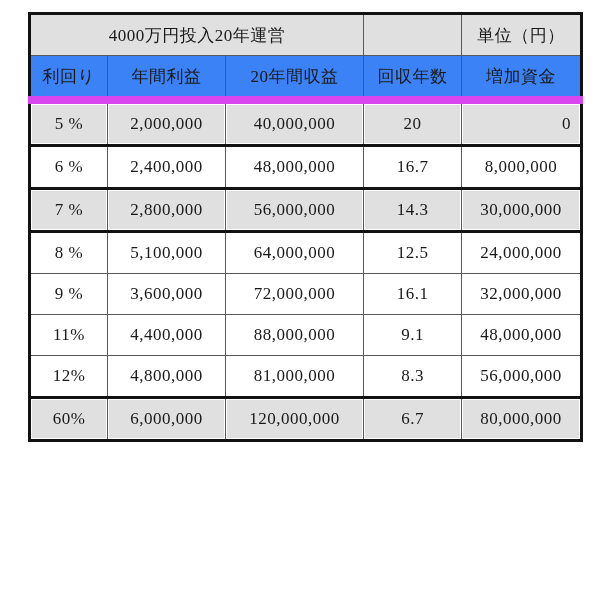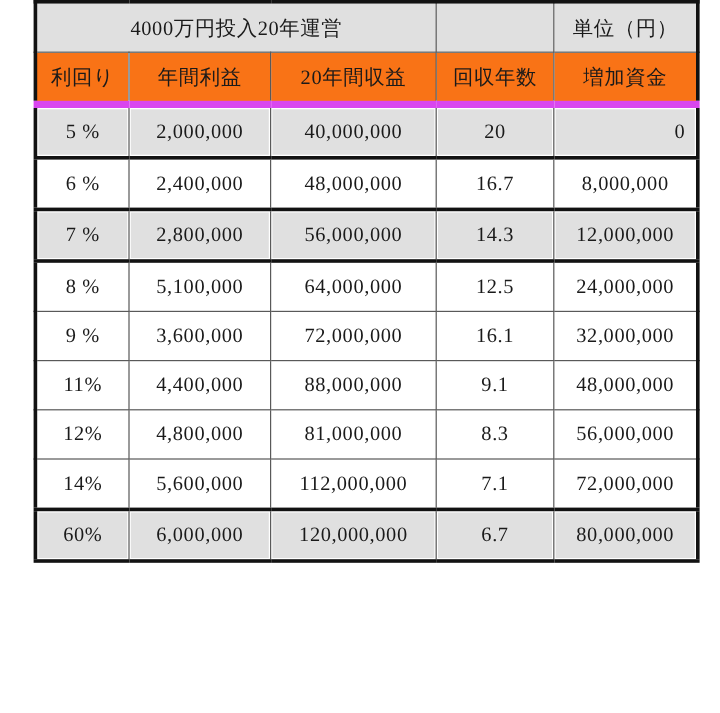--- a/index.html
+++ b/index.html
@@ -3,41 +3,41 @@
 <meta charset="utf-8">
 <style>
   html,body{margin:0;padding:0;}
   body{
     width:600px;height:594px;background:#ffffff;
     font-family:"Liberation Serif","DejaVu Serif",serif;
     color:#1a1a1a;
   }
   .sheet{position:relative;width:600px;height:594px;background:#ffffff;overflow:hidden;}
   table.inv{
-    position:absolute;left:28px;top:0;
+    position:absolute;left:28px;top:12px;
     width:552px;border-collapse:collapse;table-layout:fixed;
     border:3px solid #121212;
   }
   col.c1{width:78px;} col.c2{width:118px;} col.c3{width:138px;}
   col.c4{width:98px;} col.c5{width:120px;}
   .inv td,.inv th{
     border:1px solid #595959;
     text-align:center;vertical-align:middle;
     font-size:17px;font-weight:normal;
     height:40px;padding:0 2px;
     letter-spacing:0.5px;
     white-space:nowrap;overflow:hidden;
   }
   tr.title-row td{
     background:#e0e0e0;
     border-bottom:1px solid #595959;
   }
   tr.cols-row th{
-    background:#f97316;
-    border-bottom:6px solid #d946ef;
+    background:#3b82f6;
+    border-bottom:8px solid #d946ef;
     text-align:center;
   }
   tr.data-row td{background:#ffffff;}
   tr.data-row.hl td{
     background:#e0e0e0;
     border-top:3px solid #121212;
     border-bottom:3px solid #121212;
     box-shadow:inset 0 0 0 1px #ffffff;
   }
   td.align-right{text-align:right;padding-right:9px;}
@@ -80,21 +80,21 @@
         <td>2,400,000</td>
         <td>48,000,000</td>
         <td>16.7</td>
         <td>8,000,000</td>
       </tr>
       <tr class="data-row hl">
         <td>7 %</td>
         <td>2,800,000</td>
         <td>56,000,000</td>
         <td>14.3</td>
-        <td>12,000,000</td>
+        <td>30,000,000</td>
       </tr>
       <tr class="data-row">
         <td>8 %</td>
         <td>5,100,000</td>
         <td>64,000,000</td>
         <td>12.5</td>
         <td>24,000,000</td>
       </tr>
       <tr class="data-row">
         <td>9 %</td>
@@ -110,27 +110,20 @@
         <td>9.1</td>
         <td>48,000,000</td>
       </tr>
       <tr class="data-row">
         <td>12%</td>
         <td>4,800,000</td>
         <td>81,000,000</td>
         <td>8.3</td>
         <td>56,000,000</td>
       </tr>
-      <tr class="data-row">
-        <td>14%</td>
-        <td>5,600,000</td>
-        <td>112,000,000</td>
-        <td>7.1</td>
-        <td>72,000,000</td>
-      </tr>
       <tr class="data-row hl">
         <td>60%</td>
         <td>6,000,000</td>
         <td>120,000,000</td>
         <td>6.7</td>
         <td>80,000,000</td>
       </tr>
     </tbody>
   </table>
 </div>

